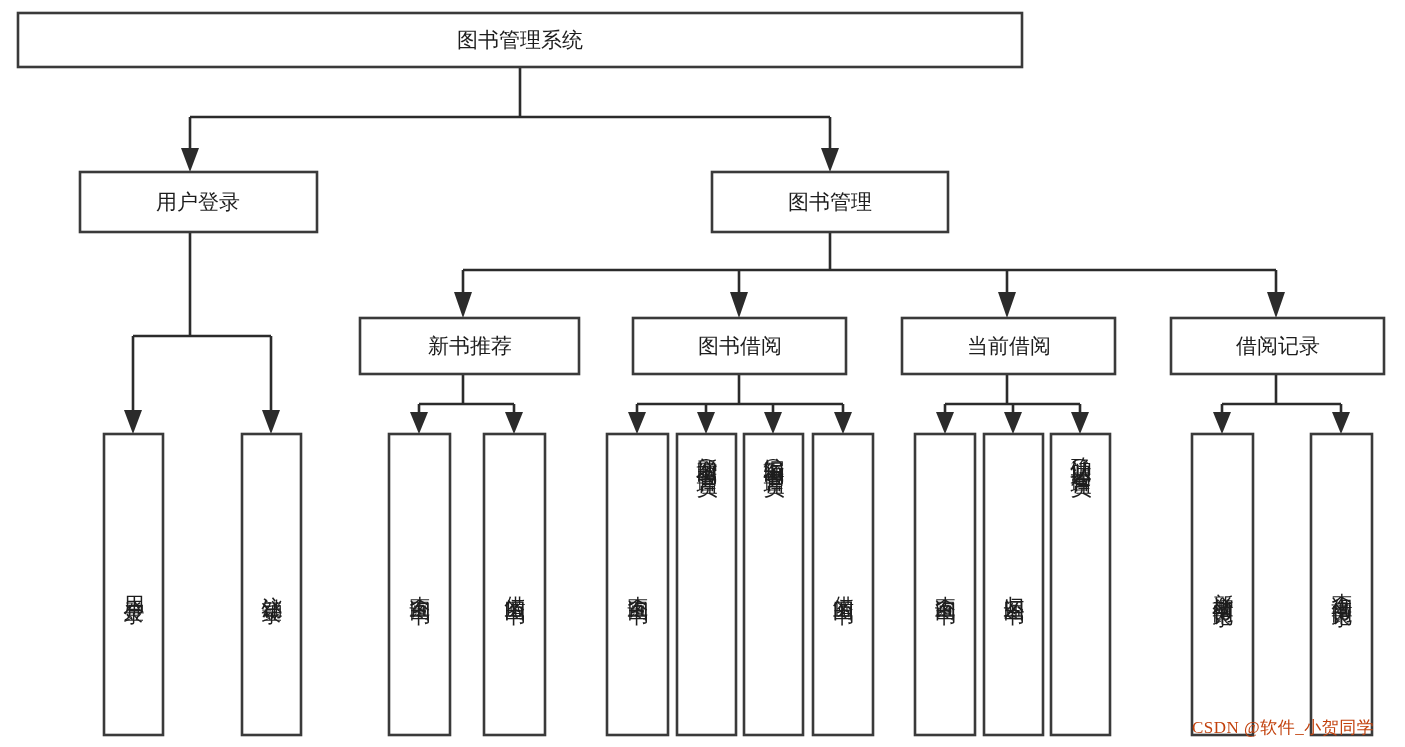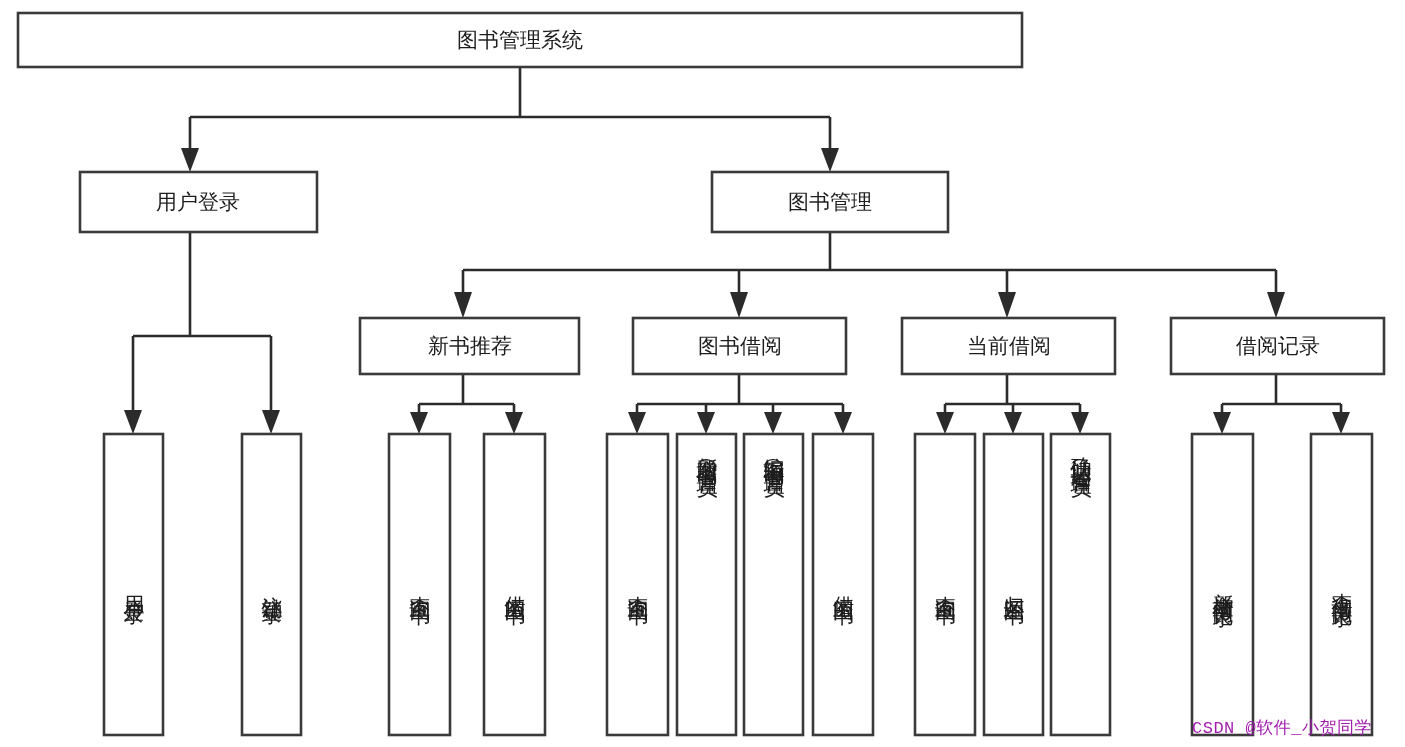--- a/index.html
+++ b/index.html
@@ -66,23 +66,23 @@
   .vlabel-wrap {
     position: absolute;
     display: flex;
     align-items: center;
     justify-content: center;
   }
   .watermark {
     position: absolute;
     left: 1192px;
     top: 716px;
-    font-family: Liberation Mono, monospace;
+    font-family: Liberation Serif, serif;
     font-size: 17px;
-    color: #a21caf;
+    color: #c2410c;
     white-space: nowrap;
     letter-spacing: 0.5px;
   }
 </style>
 </head>
 <body>
 
 <div id="diagram-root">
 
   <svg id="flow" viewBox="0 0 1405 747">

